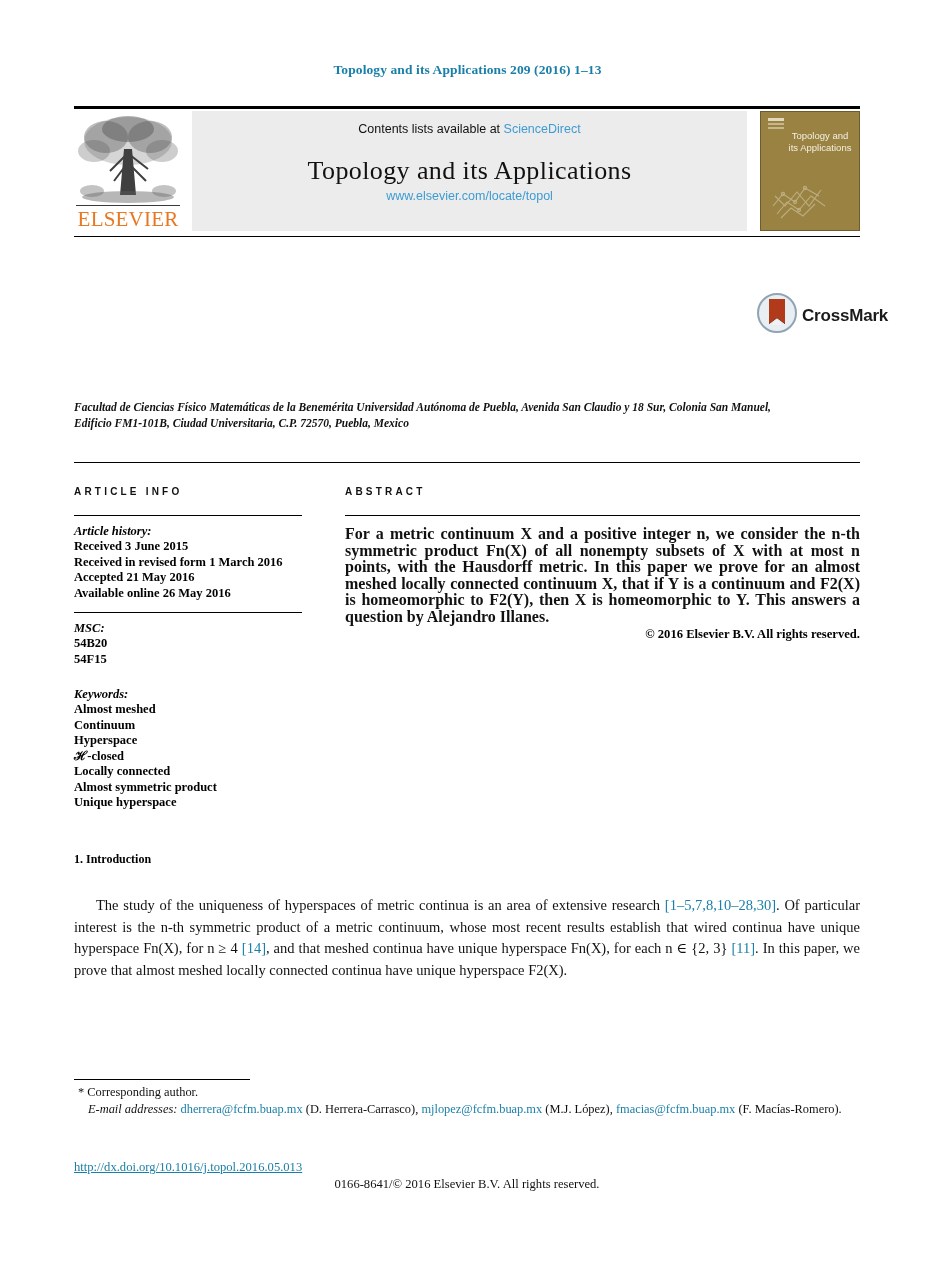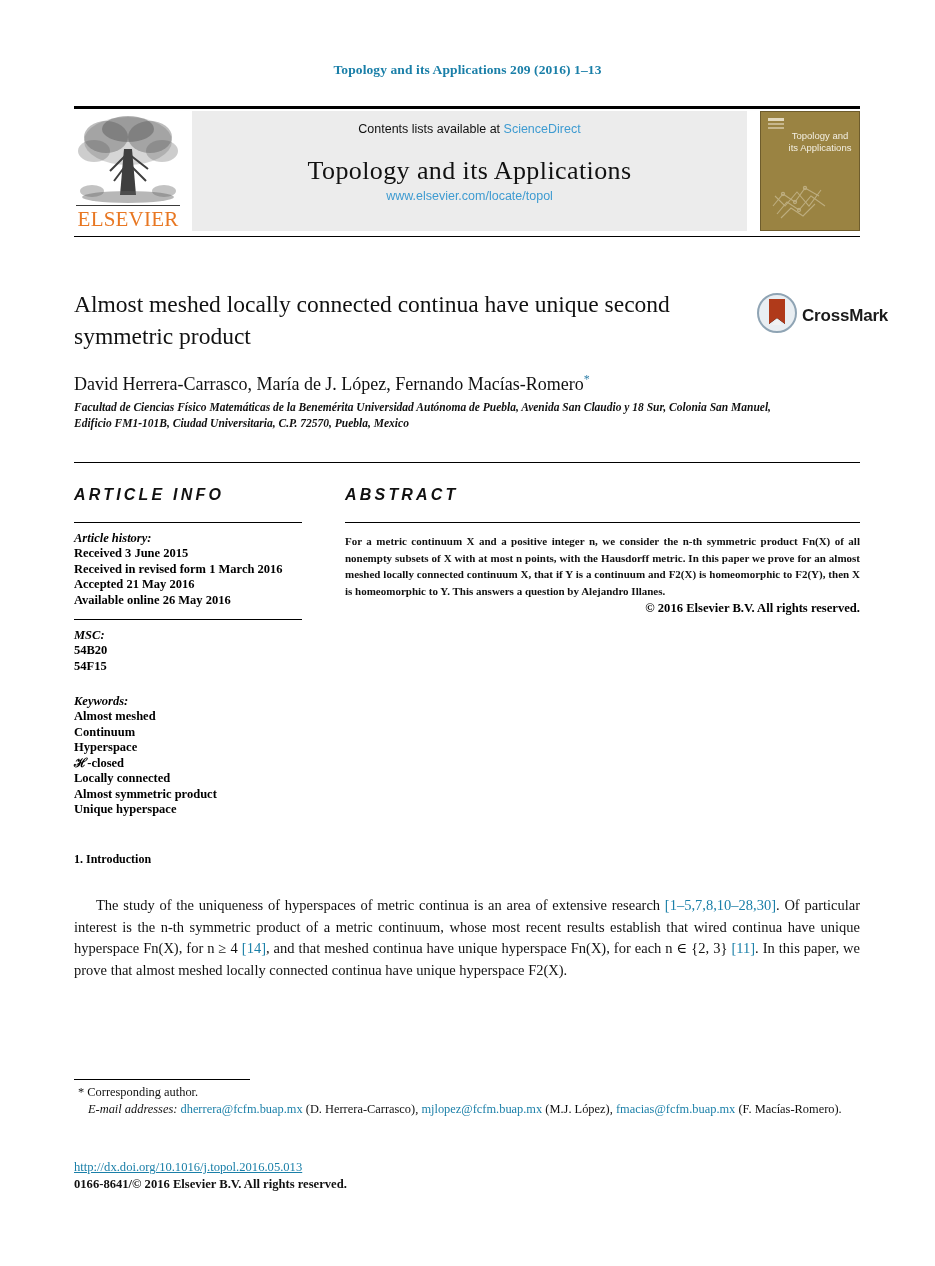--- a/index.html
+++ b/index.html
@@ -222,25 +222,24 @@
     width: 228px;
   }
   .col-abstract {
     position: absolute;
     left: 345px;
     top: 486px;
     width: 515px;
   }
   .sec-head {
     font-family: "Liberation Sans", sans-serif;
-    font-size: 16px;
+    font-size: 10px;
     font-weight: bold;
     letter-spacing: 3.2px;
     color: #111;
-    font-style: italic;
   }
   .sec-rule {
     margin-top: 18px;
     width: 100%;
     height: 1px;
     background: #000;
   }
   .ah-label {
     margin-top: 8px;
     font-size: 12.5px;
@@ -256,21 +255,21 @@
     margin-top: 11px;
     width: 100%;
     height: 1px;
     background: #000;
   }
   .msc-block { margin-top: 8px; }
   .kw-block { margin-top: 20px; }
 
   .abstract-body {
     margin-top: 10px;
-    font-size: 11px;
+    font-size: 16px;
     font-weight: bold;
     line-height: 16.5px;
     text-align: justify;
     color: #111;
   }
   .copyright {
     margin-top: 2px;
     font-size: 12.6px;
     font-weight: bold;
     text-align: right;
@@ -324,21 +323,21 @@
 
   .doi-block {
     position: absolute;
     left: 74px;
     top: 1159px;
     width: 786px;
     font-size: 12.6px;
     line-height: 17px;
   }
   .doi-block .doi { color: #1a7fa8; }
-  .doi-block .issn { font-weight: bold; color:#111; }
+  .doi-block .issn { font-weight: normal; color:#111;text-align:center; }
 </style>
 </head>
 <body>
 
 <div class="page">
 
   <div class="runhead">Topology and its Applications 209 (2016) 1–13</div>
 
   <div class="rule-thick" id="rule-top"></div>
 
@@ -386,35 +385,31 @@
           <circle cx="26" cy="26" r="1.6"></circle>
           <circle cx="36" cy="12" r="1.6"></circle>
           <circle cx="30" cy="34" r="1.6"></circle>
         </g>
       </svg>
     </div>
   </div>
 
   <div class="rule-thick" id="rule-masthead-bottom"></div>
 
-  <div class="title">Almost meshed locally connected continua have unique second symmetric product</div>
 
   <div class="crossmark">
     <svg class="cm-circle" viewBox="0 0 40 40">
       <circle cx="20" cy="20" r="19" fill="#e9eef2" stroke="#8fa4b4" stroke-width="2"></circle>
       <path d="M12 6 L28 6 L28 31 L20 25 L12 31 Z" fill="#b5braa"></path>
       <path d="M12 6 L28 6 L28 31 L20 25 L12 31 Z" fill="#b03a1a"></path>
       <path d="M20 26 L25 32 L15 32 Z" fill="#f2f2f2"></path>
     </svg>
     <div class="cm-text">CrossMark</div>
   </div>
 
-  <div class="authors">
-    <span>David Herrera-Carrasco, María de J. López, Fernando Macías-Romero</span><span class="corr-star">*</span>
-  </div>
 
   <div class="affiliation">Facultad de Ciencias Físico Matemáticas de la Benemérita Universidad Autónoma de Puebla, Avenida San Claudio y 18 Sur, Colonia San Manuel, Edificio FM1-101B, Ciudad Universitaria, C.P. 72570, Puebla, Mexico</div>
 
   <div class="rule-thick" id="rule-above-info"></div>
 
   <div class="col-info">
     <div class="sec-head">ARTICLE INFO</div>
     <div class="sec-rule"></div>
 
     <div class="ah-label">Article history:</div>

